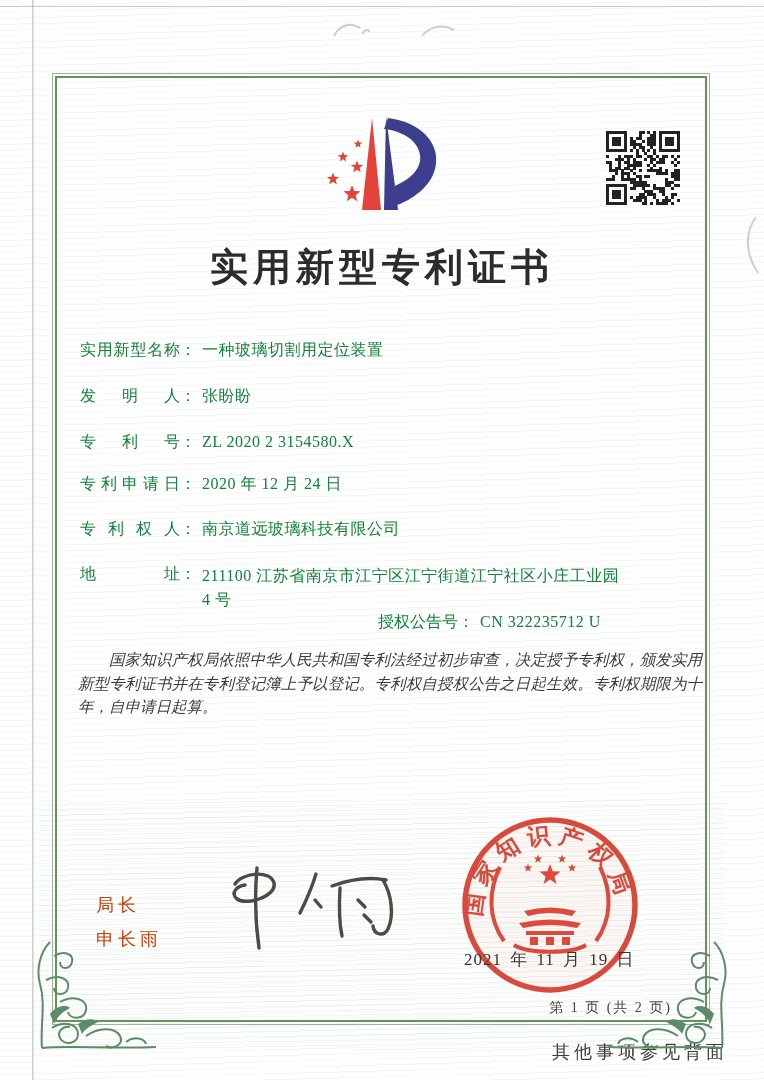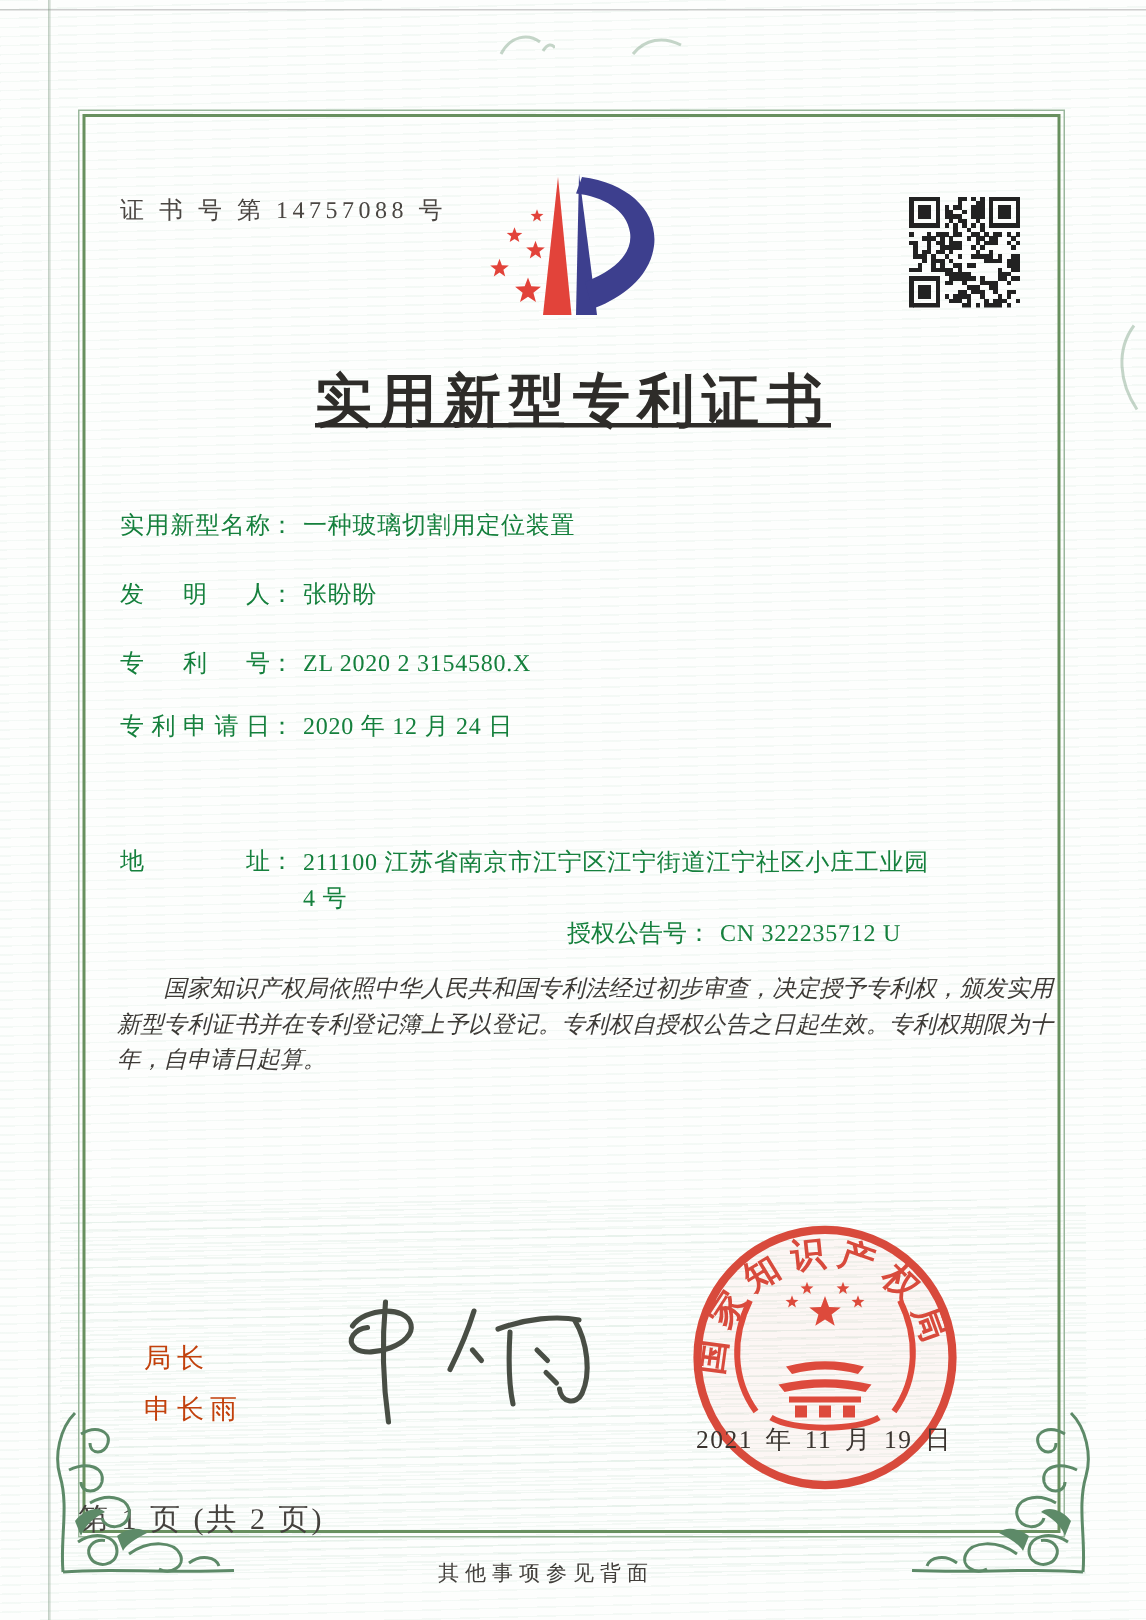--- a/index.html
+++ b/index.html
@@ -20,53 +20,52 @@
   .photo-edge{position:absolute;left:0;top:6px;width:100%;height:1px;background:rgba(145,145,145,.45);}
   .fold-line{position:absolute;left:32px;top:0;width:2px;height:1080px;
     background:linear-gradient(90deg,rgba(110,140,115,.45),rgba(160,180,160,.2));}
   .frame{position:absolute;left:52px;top:73px;width:656px;height:950px;border:1px solid #9ab79c;}
   .frame-inner{position:absolute;inset:2px;border:2px solid #68905f;}
   .cert-no{position:absolute;left:80px;top:130px;font-size:16px;letter-spacing:3px;color:#4a4642;}
   .logo{position:absolute;left:318px;top:106px;}
   .qr{position:absolute;left:606px;top:131px;}
   .title{
     position:absolute;left:0;top:242px;width:764px;text-align:center;
-    font-size:38px;font-weight:600;letter-spacing:5px;color:#2e2c29;text-decoration:underline;
+    font-size:38px;font-weight:600;letter-spacing:5px;color:#2e2c29;
   }
   .field-row{position:absolute;left:80px;font-size:16px;color:#15803d;white-space:nowrap;}
   .field-label{display:inline-block;width:100px;text-align:justify;text-align-last:justify;}
   .colon{display:inline-block;margin-right:6px;}
   .field-value{letter-spacing:.5px;}
   .field-value.wrap{display:inline-block;width:420px;white-space:normal;vertical-align:top;line-height:24px;}
   .paragraphs{position:absolute;left:78px;top:648px;width:624px;font-size:15.5px;line-height:23.5px;color:#3d3a36;text-align:justify;}
   .paragraphs p{margin:0;text-indent:2em;font-style:italic;}
   .director{position:absolute;left:96px;top:888px;font-size:18px;letter-spacing:4px;color:#c2410c;line-height:34px;}
   .signature{position:absolute;left:215px;top:860px;}
   .seal{position:absolute;left:458px;top:813px;}
   .seal-date{position:absolute;left:464px;top:948px;font-size:17px;color:#3a342f;letter-spacing:1px;word-spacing:3px;z-index:4;}
-  .page-number{position:absolute;left:52px;top:999px;width:620px;text-align:left;font-size:20px;letter-spacing:2px;color:#45423e;}
-  .back-note{position:absolute;left:0;top:1040px;width:728px;text-align:center;font-size:14px;letter-spacing:4px;color:#413e3a;}
+  .page-number{position:absolute;left:52px;top:999px;width:620px;text-align:right;font-size:14px;letter-spacing:2px;color:#45423e;}
+  .back-note{position:absolute;left:0;top:1040px;width:728px;text-align:right;font-size:18px;letter-spacing:4px;color:#413e3a;}
   .ornament{position:absolute;z-index:2;}
   .ornament.right{transform:scaleX(-1);}
   .wisp{position:absolute;opacity:.35;}
 </style>
 </head>
 <body>
 
 <div class="page">
 
   <div class="photo-edge"></div>
   <div class="fold-line"></div>
   <div class="wave-band"></div>
 
   <div class="frame">
     <div class="frame-inner"></div>
   </div>
 
-  <div class="cert-no">证 书 号 第 14757088 号</div>
 
   <svg class="logo" width="126" height="112" viewBox="0 0 126 112">
     <polygon points="54,12 63,104 44,104" fill="#e2433a"></polygon>
     <polygon points="68,10 80,104 66,104" fill="#3d3f8e"></polygon>
     <path d="M70,12 C102,16 121,36 118,58 C115,81 93,94 77,100 L72,82 C93,74 104,62 102,49 C100,34 84,25 66,23 Z" fill="#3d3f8e"></path>
     <g id="logo-stars" fill="#e2433a">
         <polygon points="34.0,79.0 36.2,84.9 42.6,85.2 37.6,89.2 39.3,95.3 34.0,91.8 28.7,95.3 30.4,89.2 25.4,85.2 31.8,84.9" fill="#e2433a"></polygon>
         <polygon points="15.0,66.5 16.6,70.8 21.2,71.0 17.6,73.8 18.8,78.3 15.0,75.7 11.2,78.3 12.4,73.8 8.8,71.0 13.4,70.8" fill="#e2433a"></polygon>
         <polygon points="39.0,54.5 40.6,58.8 45.2,59.0 41.6,61.8 42.8,66.3 39.0,63.7 35.2,66.3 36.4,61.8 32.8,59.0 37.4,58.8" fill="#e2433a"></polygon>
         <polygon points="25.0,45.5 26.4,49.1 30.2,49.3 27.2,51.7 28.2,55.4 25.0,53.3 21.8,55.4 22.8,51.7 19.8,49.3 23.6,49.1" fill="#e2433a"></polygon>
@@ -392,20 +391,23 @@
   </div>
   <div class="field-row" style="top:386px">
     <span class="field-label">发明人</span><span class="colon">：</span><span class="field-value">张盼盼</span>
   </div>
   <div class="field-row" style="top:432px">
     <span class="field-label">专利号</span><span class="colon">：</span><span class="field-value">ZL 2020 2 3154580.X</span>
   </div>
   <div class="field-row" style="top:474px">
     <span class="field-label">专利申请日</span><span class="colon">：</span><span class="field-value">2020 年 12 月 24 日</span>
   </div>
+  <div class="field-row" style="top:519px">
+    <span class="field-label">专利权人</span><span class="colon">：</span><span class="field-value">南京道远玻璃科技有限公司</span>
+  </div>
   <div class="field-row" style="top:564px">
     <span class="field-label">地址</span><span class="colon">：</span><span class="field-value wrap">211100 江苏省南京市江宁区江宁街道江宁社区小庄工业园 4 号</span>
   </div>
   <div class="field-row" style="top:612px;left:378px">
     <span>授权公告号</span><span class="colon">：</span><span class="field-value">CN 322235712 U</span>
   </div>
 
   <div class="paragraphs">
     <p>国家知识产权局依照中华人民共和国专利法经过初步审查，决定授予专利权，颁发实用新型专利证书并在专利登记簿上予以登记。专利权自授权公告之日起生效。专利权期限为十年，自申请日起算。</p>
   </div>

